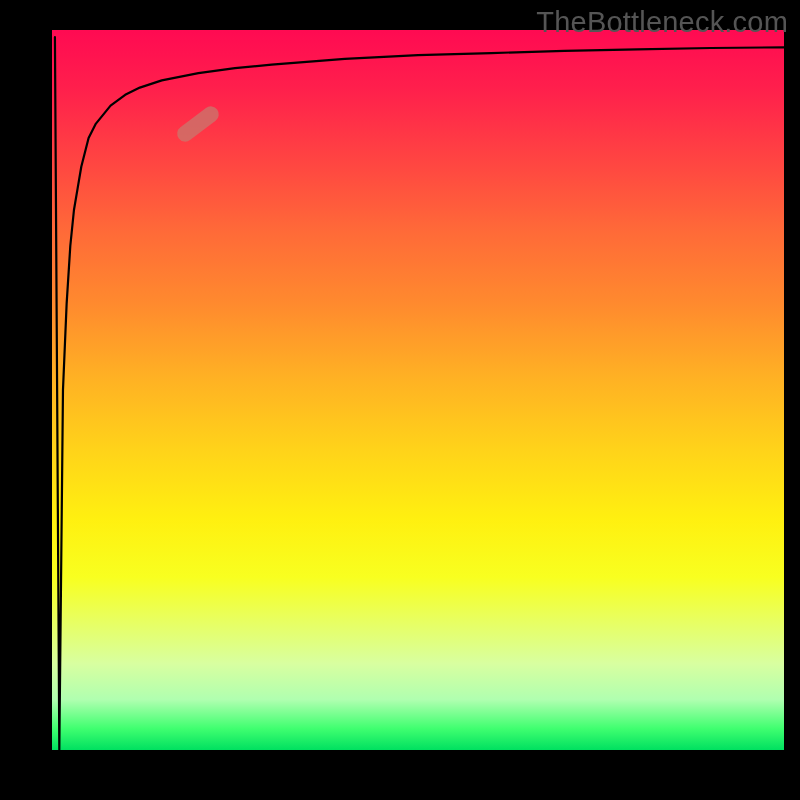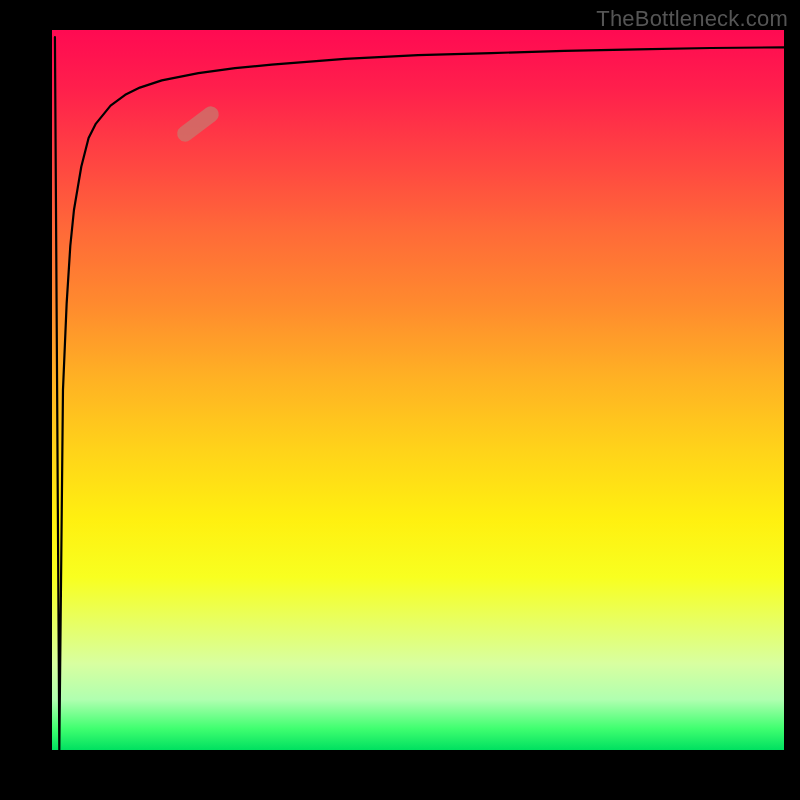--- a/index.html
+++ b/index.html
@@ -9,21 +9,21 @@
     background: #000;
     position: relative;
     font-family: Arial, Helvetica, sans-serif;
     overflow: hidden;
   }
   .watermark {
     position: absolute;
     top: 6px;
     right: 12px;
     color: #555;
-    font-size: 22px;
+    font-size: 29px;
     letter-spacing: 0.2px;
     z-index: 50;
   }
   .plot-area {
     position: absolute;
     left: 52px;
     top: 30px;
     width: 732px;
     height: 720px;
     background: linear-gradient(to bottom,

